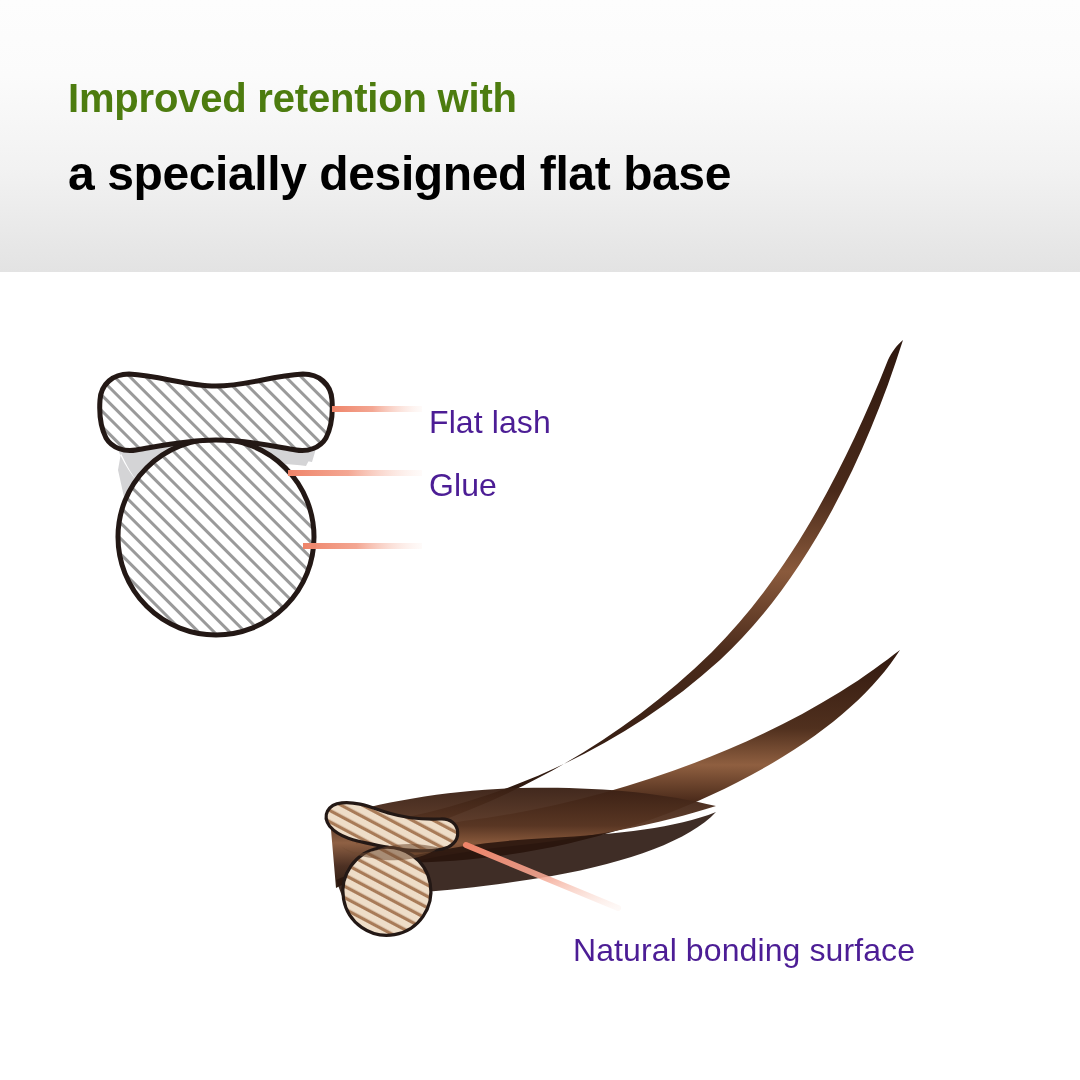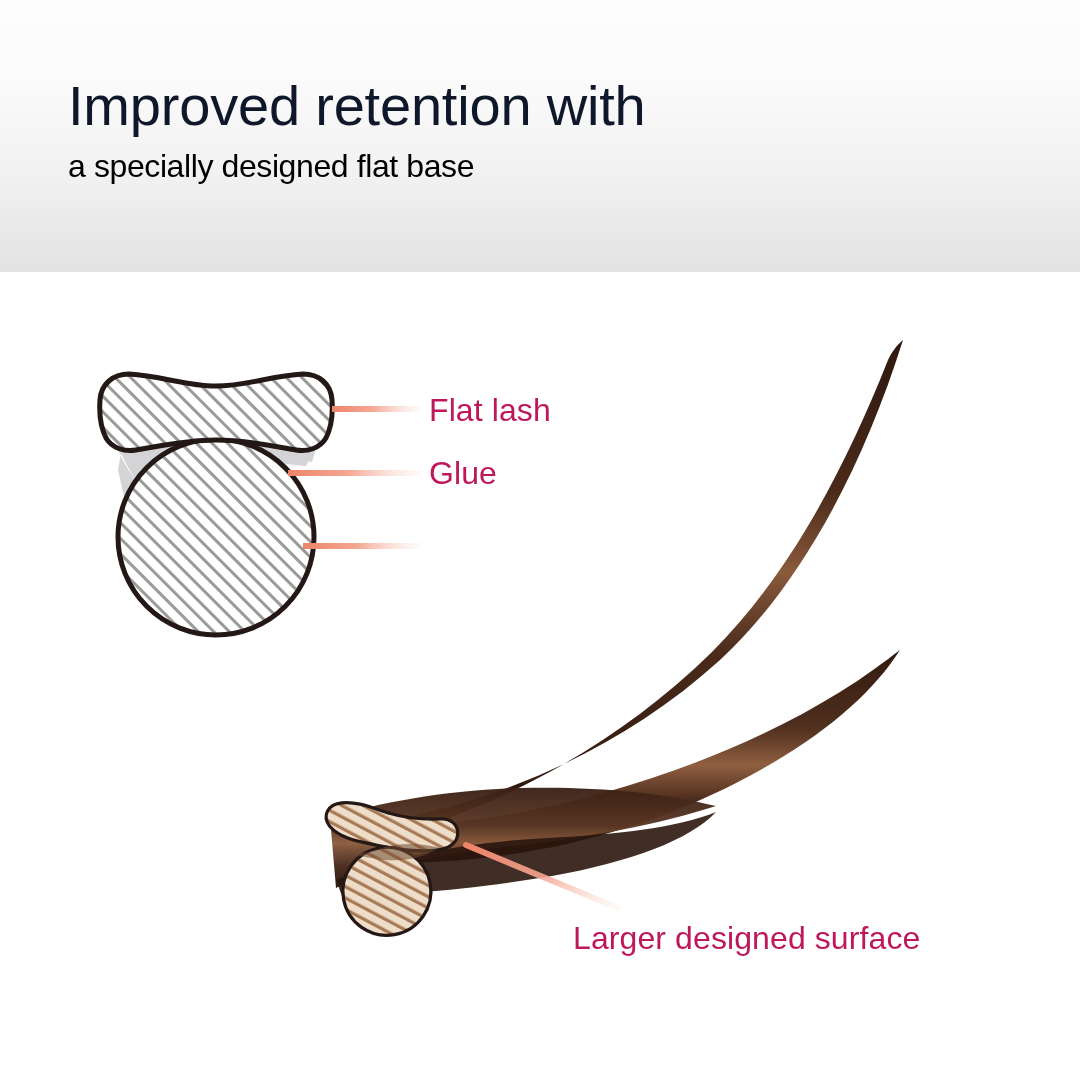--- a/index.html
+++ b/index.html
@@ -18,47 +18,48 @@
     position:absolute;left:0;top:0;width:1080px;height:272px;
     background:linear-gradient(to bottom,#fdfdfd 0%,#fbfbfb 28%,#f2f2f2 62%,#e6e6e6 92%,#e3e3e3 100%);
   }
   .headline{
     position:absolute;left:68px;top:78px;width:900px;
     line-height:1.0;
     color:#111111;
   }
   .headline .l1{
     display:block;
-    font-size:56px;
-    font-weight:400;
+    font-size:40px;
+    font-weight:700;
     letter-spacing:-0.2px;
-    color:#0f172a;
+    color:#4d7c0f;
     white-space:nowrap;
   }
   .headline .l2{
     display:block;
-    margin-top:16px;
-    font-size:32px;
-    font-weight:400;
+    margin-top:32px;
+    font-size:48px;
+    font-weight:700;
     letter-spacing:-0.4px;
     color:#000000;
     white-space:nowrap;
   }
 
   
   .art{position:absolute;left:0;top:0;width:1080px;height:1080px;}
 
   
   .lbl{
     position:absolute;
     font-size:32px;
     font-weight:400;
-    color:#be185d;
+    color:#4c1d95;
     white-space:nowrap;
     letter-spacing:0.1px;
+    margin-top:12px;
   }
   #lbl-flat{left:429px;top:392px;}
   #lbl-glue{left:429px;top:455px;text-align:center;}
   #lbl-nat {left:429px;top:527px;}
   #lbl-bond{left:573px;top:920px;}
 </style>
 </head>
 <body>
 
 <div id="stage">
@@ -209,15 +210,15 @@
       <rect x="332" y="406" width="90" height="6" fill="url(#leadFade)"></rect>
       <rect x="288" y="470" width="134" height="6" fill="url(#leadFade)"></rect>
       <rect x="303" y="543" width="119" height="6" fill="url(#leadFade)"></rect>
 
       <line x1="466" y1="845" x2="618" y2="908" stroke="url(#leadFadeDiag)" stroke-width="6" stroke-linecap="round"></line>
     </g>
   </svg>
 
   <div class="lbl" id="lbl-flat">Flat lash</div>
   <div class="lbl" id="lbl-glue">Glue</div>
-  <div class="lbl" id="lbl-bond">Larger designed surface</div>
+  <div class="lbl" id="lbl-bond">Natural bonding surface</div>
 
 </div>
 
 </body></html>

